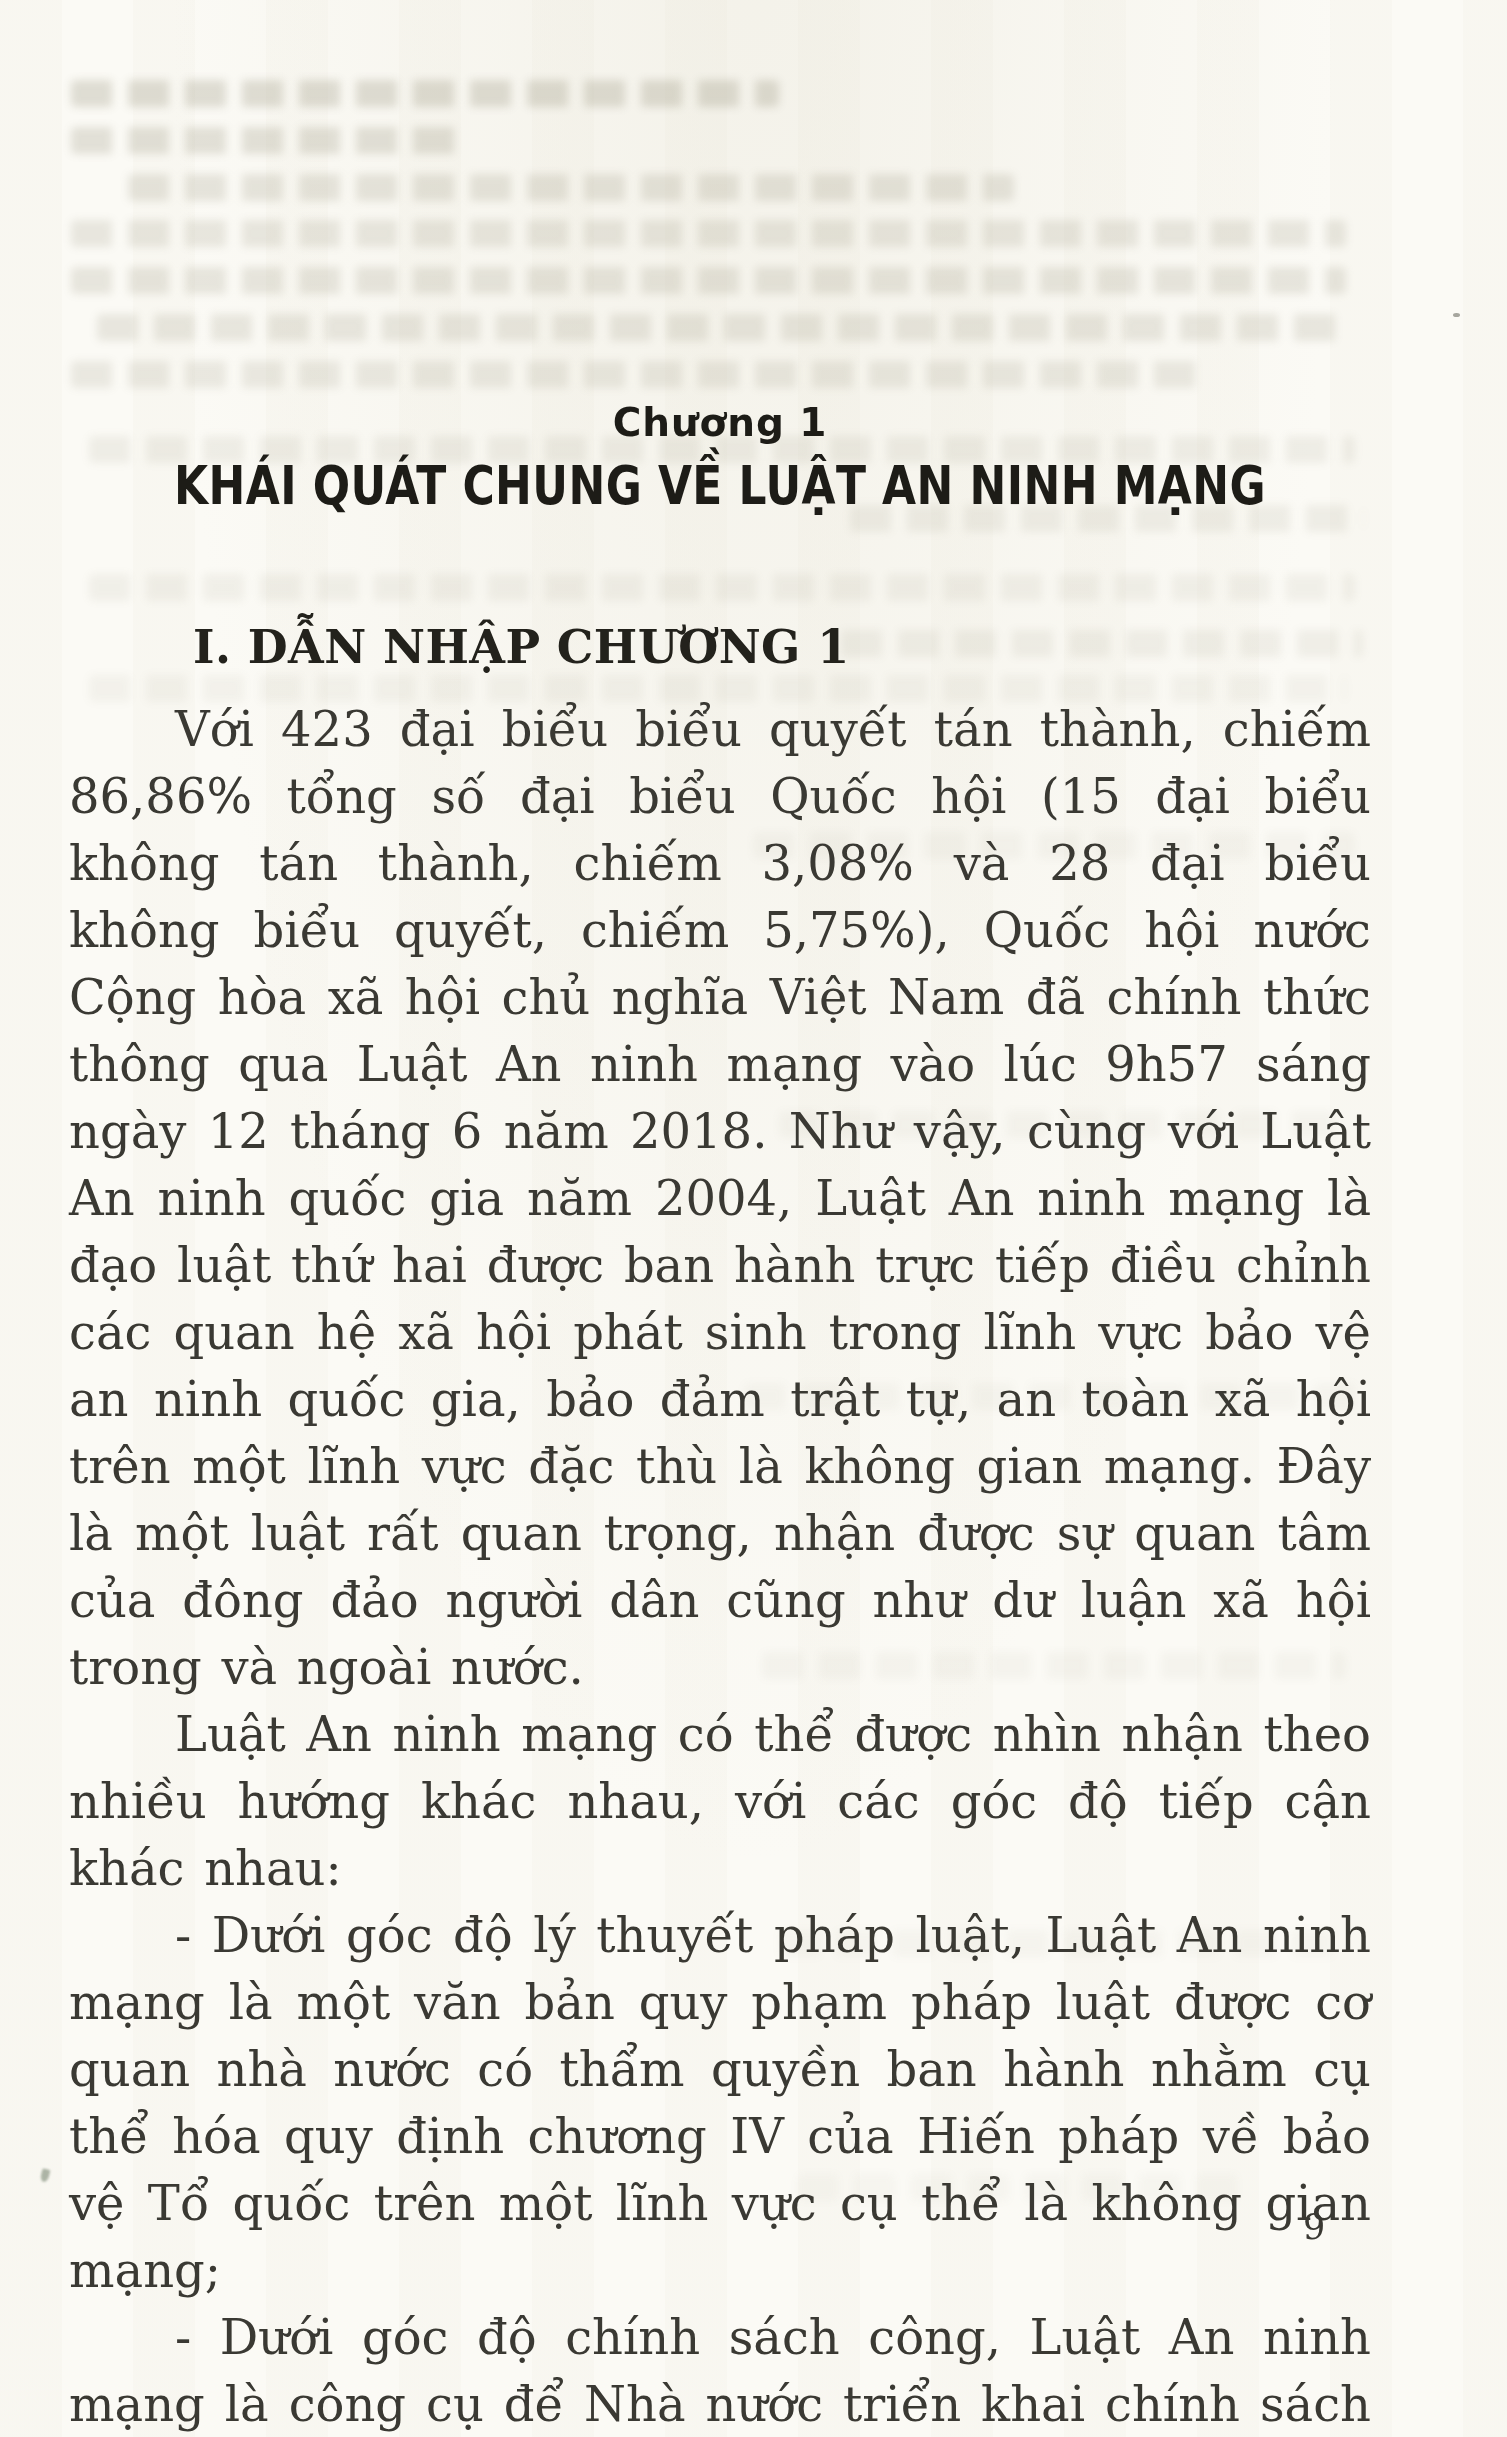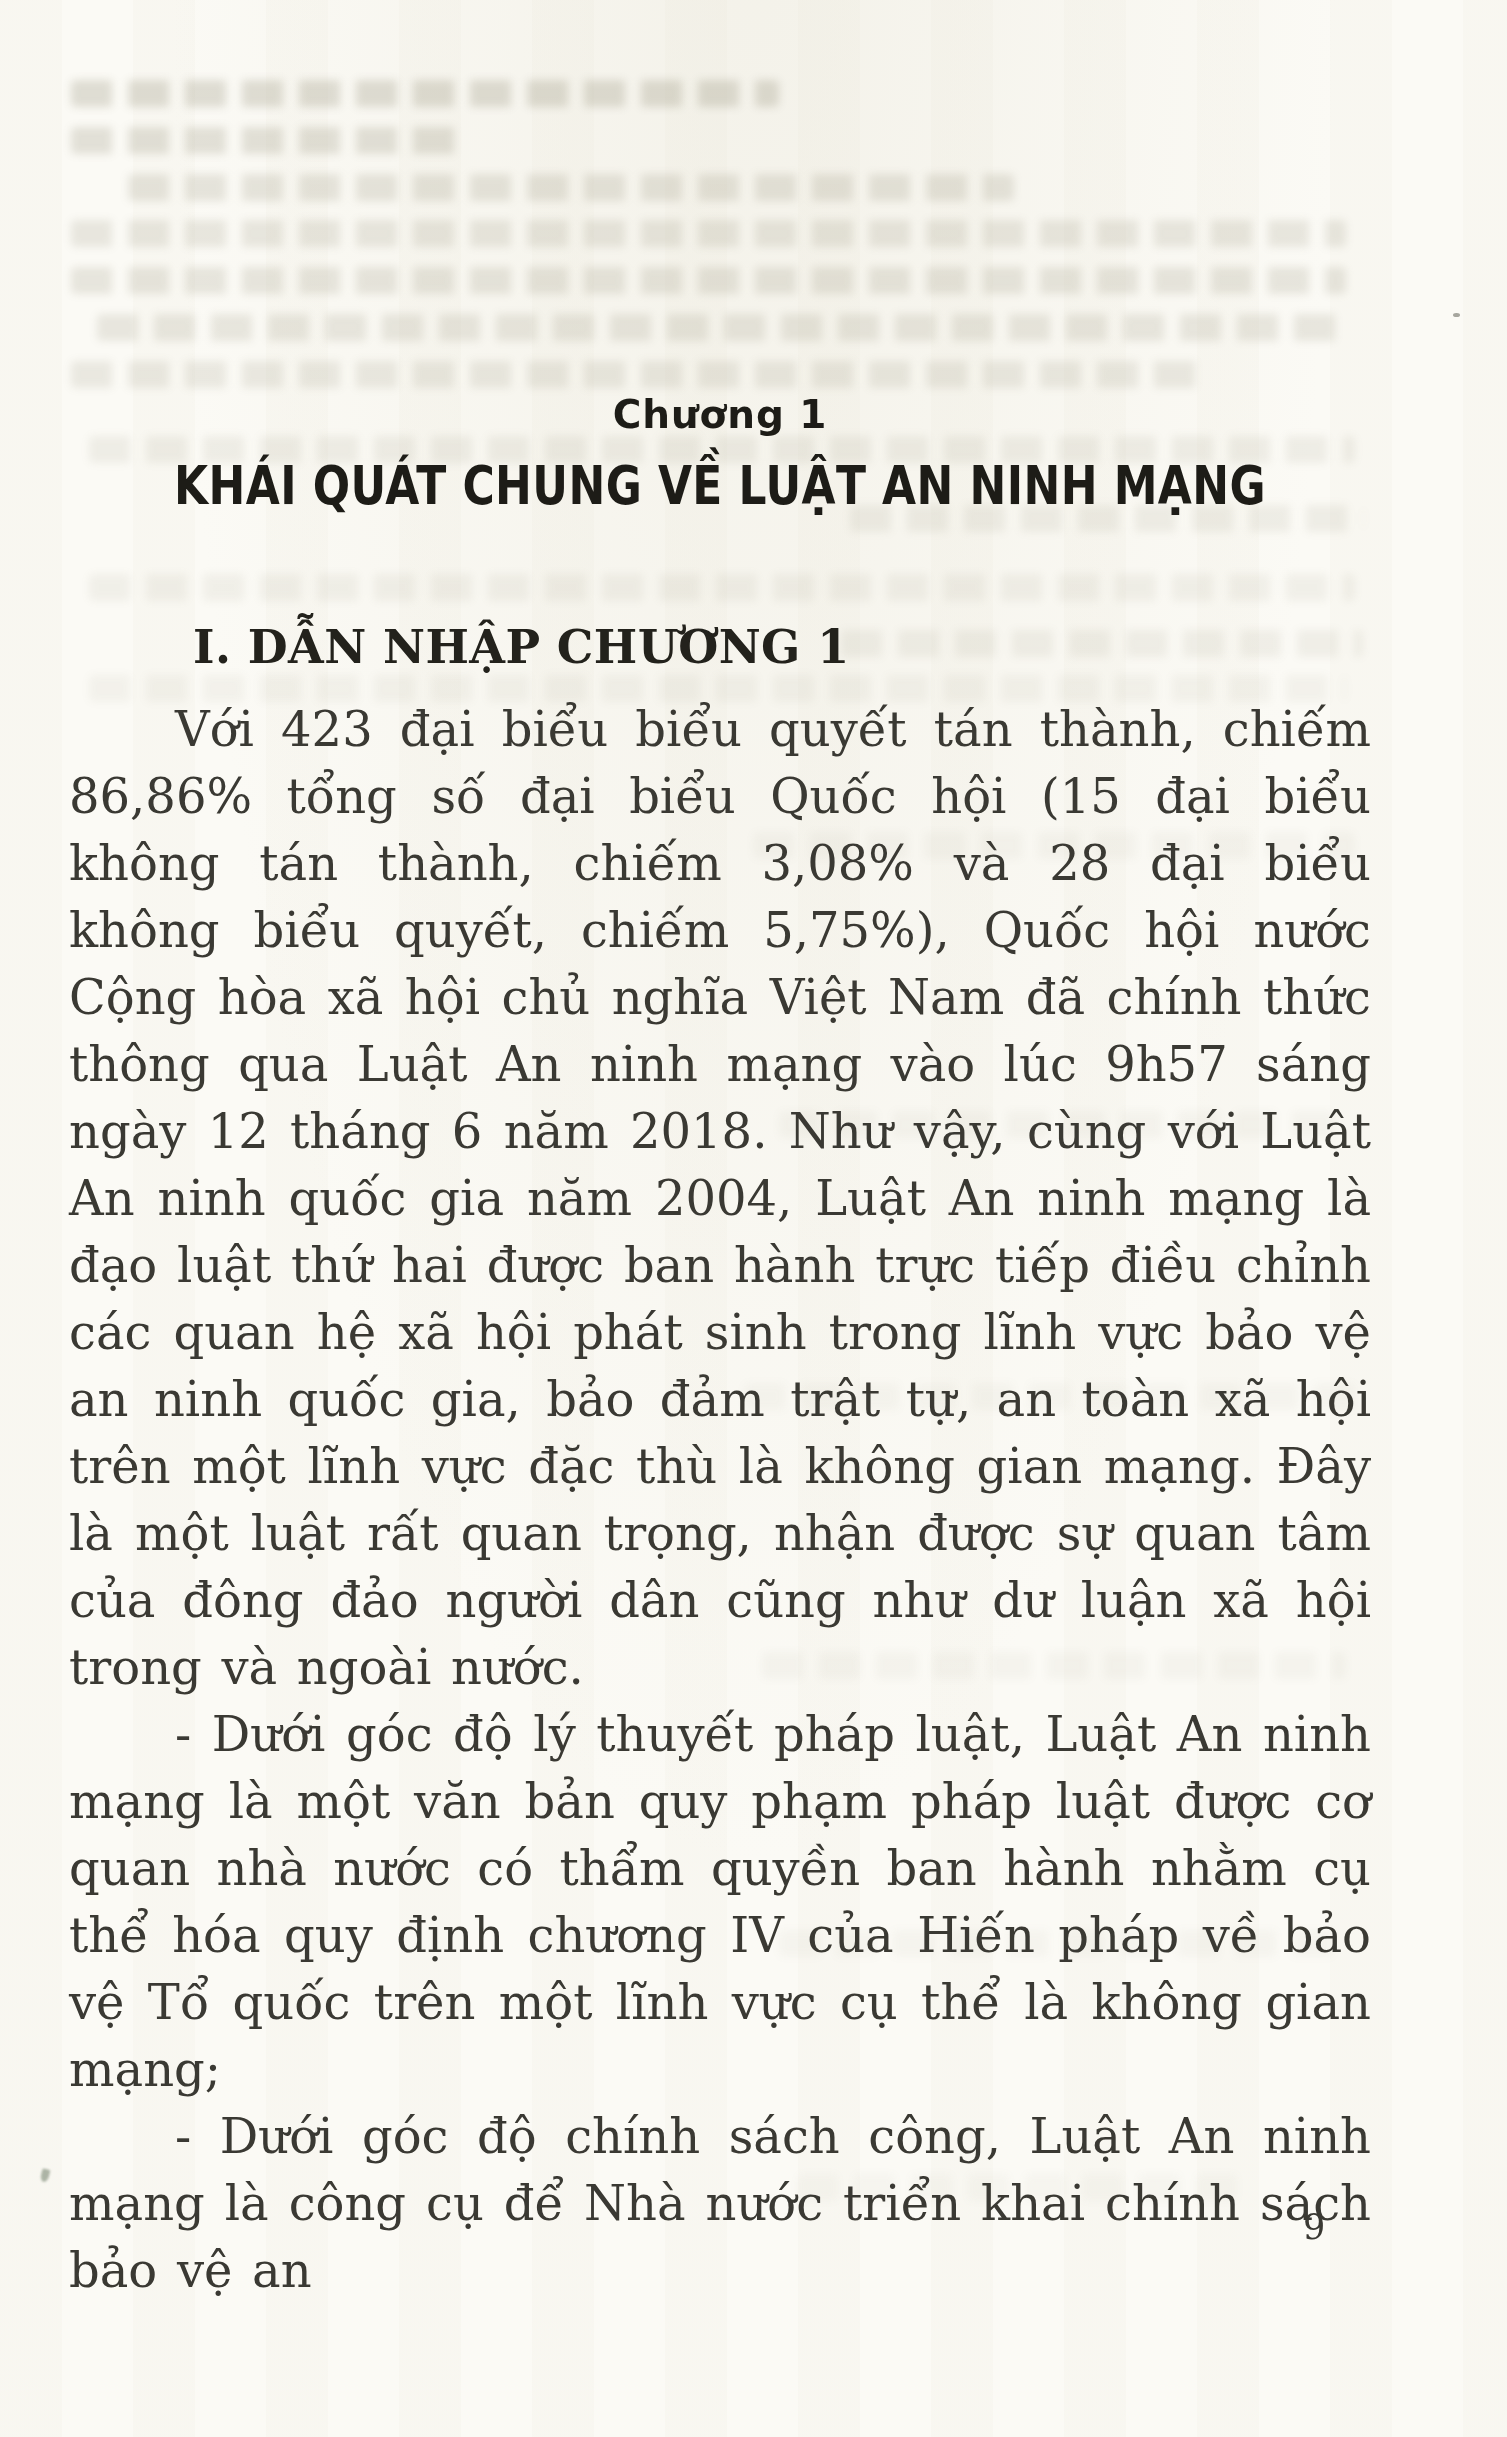--- a/index.html
+++ b/index.html
@@ -36,21 +36,21 @@
 
   
   .heading-column {
     position: absolute;
     left: 69px;
     width: 1302px;
     text-align: center;
     z-index: 1;
   }
   .chapter-label {
-    top: 392px;
+    top: 400px;
     font-family: "DejaVu Sans", "Liberation Sans", sans-serif;
     font-weight: bold;
     font-size: 39px;
     letter-spacing: 0.9px;
     color: #1d1c17;
   }
   .chapter-title {
     top: 455px;
     font-family: "DejaVu Sans", "Liberation Sans", sans-serif;
     font-weight: bold;
@@ -149,20 +149,21 @@
   </div>
 
   <div class="heading-column chapter-label ink">Chương 1</div>
 
   <div class="heading-column chapter-title ink">KHÁI QUÁT CHUNG VỀ LUẬT AN NINH MẠNG</div>
 
   <h2 class="section-heading ink">I. DẪN NHẬP CHƯƠNG 1</h2>
 
   <div class="body-text ink">
     <p>Với 423 đại biểu biểu quyết tán thành, chiếm 86,86% tổng số đại biểu Quốc hội (15 đại biểu không tán thành, chiếm 3,08% và 28 đại biểu không biểu quyết, chiếm 5,75%), Quốc hội nước Cộng hòa xã hội chủ nghĩa Việt Nam đã chính thức thông qua Luật An ninh mạng vào lúc 9h57 sáng ngày 12 tháng 6 năm 2018. Như vậy, cùng với Luật An ninh quốc gia năm 2004, Luật An ninh mạng là đạo luật thứ hai được ban hành trực tiếp điều chỉnh các quan hệ xã hội phát sinh trong lĩnh vực bảo vệ an ninh quốc gia, bảo đảm trật tự, an toàn xã hội trên một lĩnh vực đặc thù là không gian mạng. Đây là một luật rất quan trọng, nhận được sự quan tâm của đông đảo người dân cũng như dư luận xã hội trong và ngoài nước.</p>
+    <p>Luật An ninh mạng có thể được nhìn nhận theo nhiều hướng khác nhau, với các góc độ tiếp cận khác nhau:</p>
     <p>- Dưới góc độ lý thuyết pháp luật, Luật An ninh mạng là một văn bản quy phạm pháp luật được cơ quan nhà nước có thẩm quyền ban hành nhằm cụ thể hóa quy định chương IV của Hiến pháp về bảo vệ Tổ quốc trên một lĩnh vực cụ thể là không gian mạng;</p>
     <p>- Dưới góc độ chính sách công, Luật An ninh mạng là công cụ để Nhà nước triển khai chính sách bảo vệ an</p>
   </div>
 
   <div class="page-number ink">9</div>
 
   <div class="speck speck-1"></div>
   <div class="speck speck-2"></div>
 
 </div>

